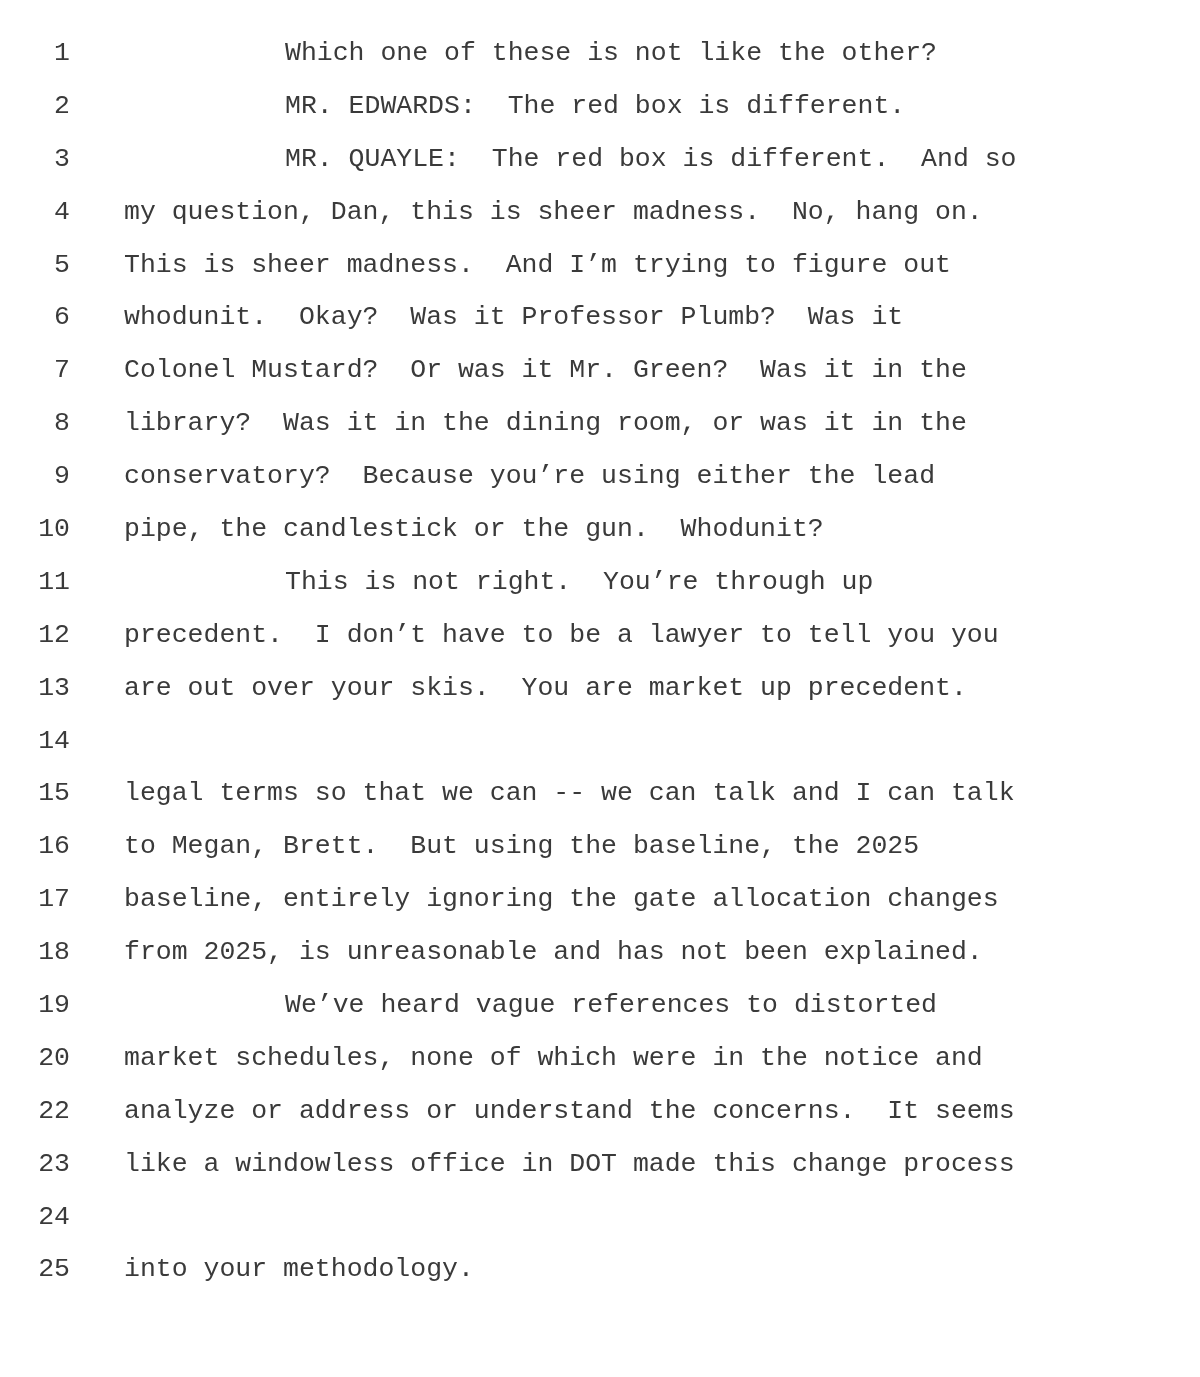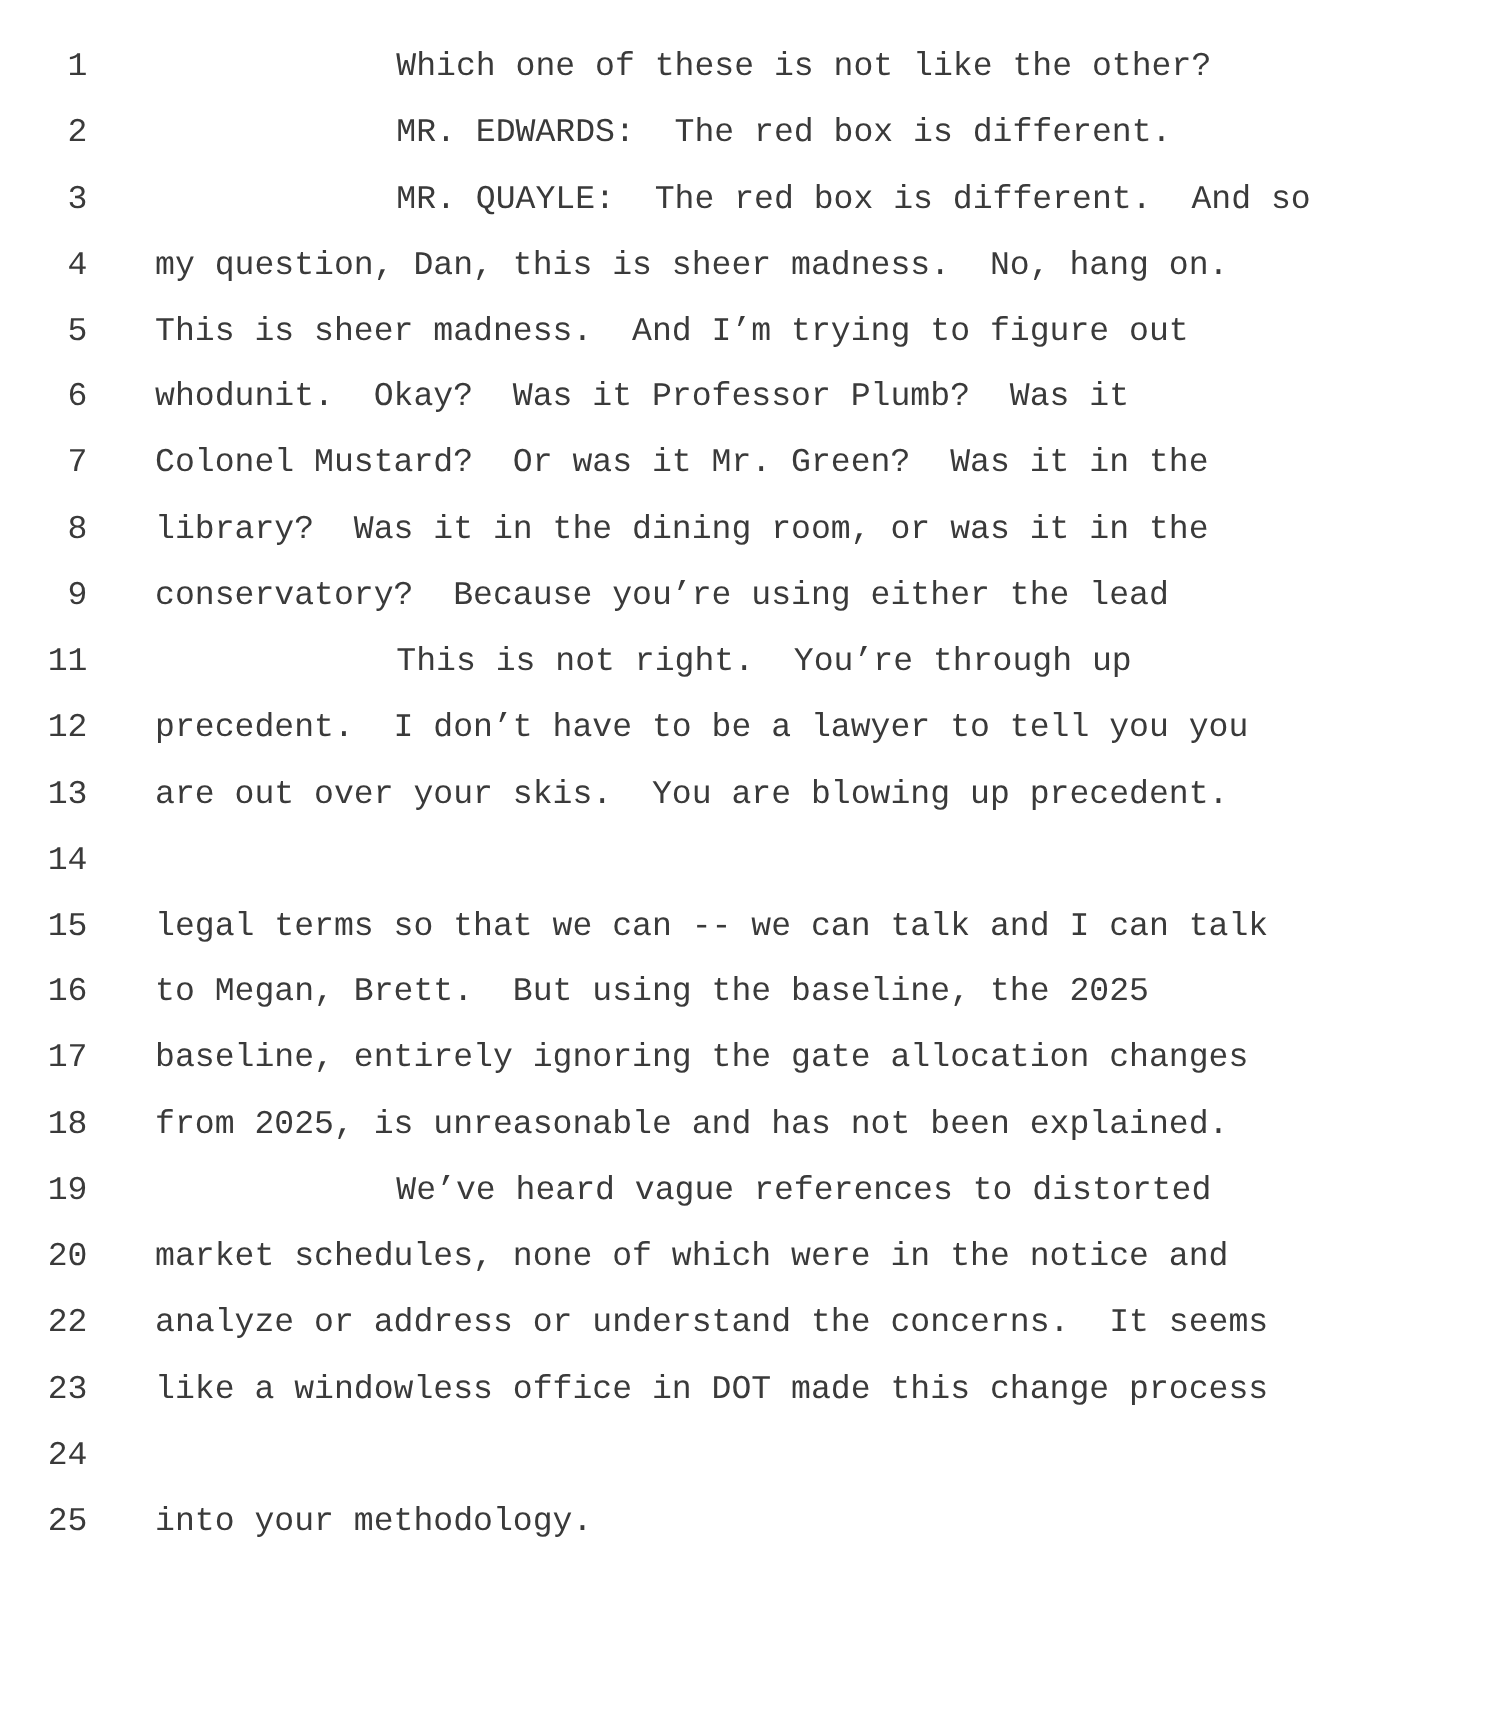--- a/index.html
+++ b/index.html
@@ -34,39 +34,39 @@
       width: 70px;
       text-align: right;
       color: #3a3a3a;
     }
     .text {
       position: absolute;
       left: 124px;
     }
     .text.indent {
       left: 285px;
-      margin-left: 32px;
     }
   </style>
 </head>
 <body>
 
 <div class="page">
   <div class="line"><span class="num">1</span><span class="text indent">Which one of these is not like the other?</span></div>
   <div class="line"><span class="num">2</span><span class="text indent">MR. EDWARDS:  The red box is different.</span></div>
   <div class="line"><span class="num">3</span><span class="text indent">MR. QUAYLE:  The red box is different.  And so</span></div>
   <div class="line"><span class="num">4</span><span class="text">my question, Dan, this is sheer madness.  No, hang on.</span></div>
   <div class="line"><span class="num">5</span><span class="text">This is sheer madness.  And I’m trying to figure out</span></div>
   <div class="line"><span class="num">6</span><span class="text">whodunit.  Okay?  Was it Professor Plumb?  Was it</span></div>
   <div class="line"><span class="num">7</span><span class="text">Colonel Mustard?  Or was it Mr. Green?  Was it in the</span></div>
   <div class="line"><span class="num">8</span><span class="text">library?  Was it in the dining room, or was it in the</span></div>
   <div class="line"><span class="num">9</span><span class="text">conservatory?  Because you’re using either the lead</span></div>
+  <div class="line"><span class="num">10</span><span class="text">pipe, the candlestick or the gun.  Whodunit?</span></div>
   <div class="line"><span class="num">11</span><span class="text indent">This is not right.  You’re through up</span></div>
   <div class="line"><span class="num">12</span><span class="text">precedent.  I don’t have to be a lawyer to tell you you</span></div>
-  <div class="line"><span class="num">13</span><span class="text">are out over your skis.  You are blowing up precedent.</span></div>
+  <div class="line"><span class="num">13</span><span class="text">are out over your skis.  You are market up precedent.</span></div>
   <div class="line"><span class="num">14</span></div>
   <div class="line"><span class="num">15</span><span class="text">legal terms so that we can -- we can talk and I can talk</span></div>
   <div class="line"><span class="num">16</span><span class="text">to Megan, Brett.  But using the baseline, the 2025</span></div>
   <div class="line"><span class="num">17</span><span class="text">baseline, entirely ignoring the gate allocation changes</span></div>
   <div class="line"><span class="num">18</span><span class="text">from 2025, is unreasonable and has not been explained.</span></div>
   <div class="line"><span class="num">19</span><span class="text indent">We’ve heard vague references to distorted</span></div>
   <div class="line"><span class="num">20</span><span class="text">market schedules, none of which were in the notice and</span></div>
   <div class="line"><span class="num">22</span><span class="text">analyze or address or understand the concerns.  It seems</span></div>
   <div class="line"><span class="num">23</span><span class="text">like a windowless office in DOT made this change process</span></div>
   <div class="line"><span class="num">24</span></div>

